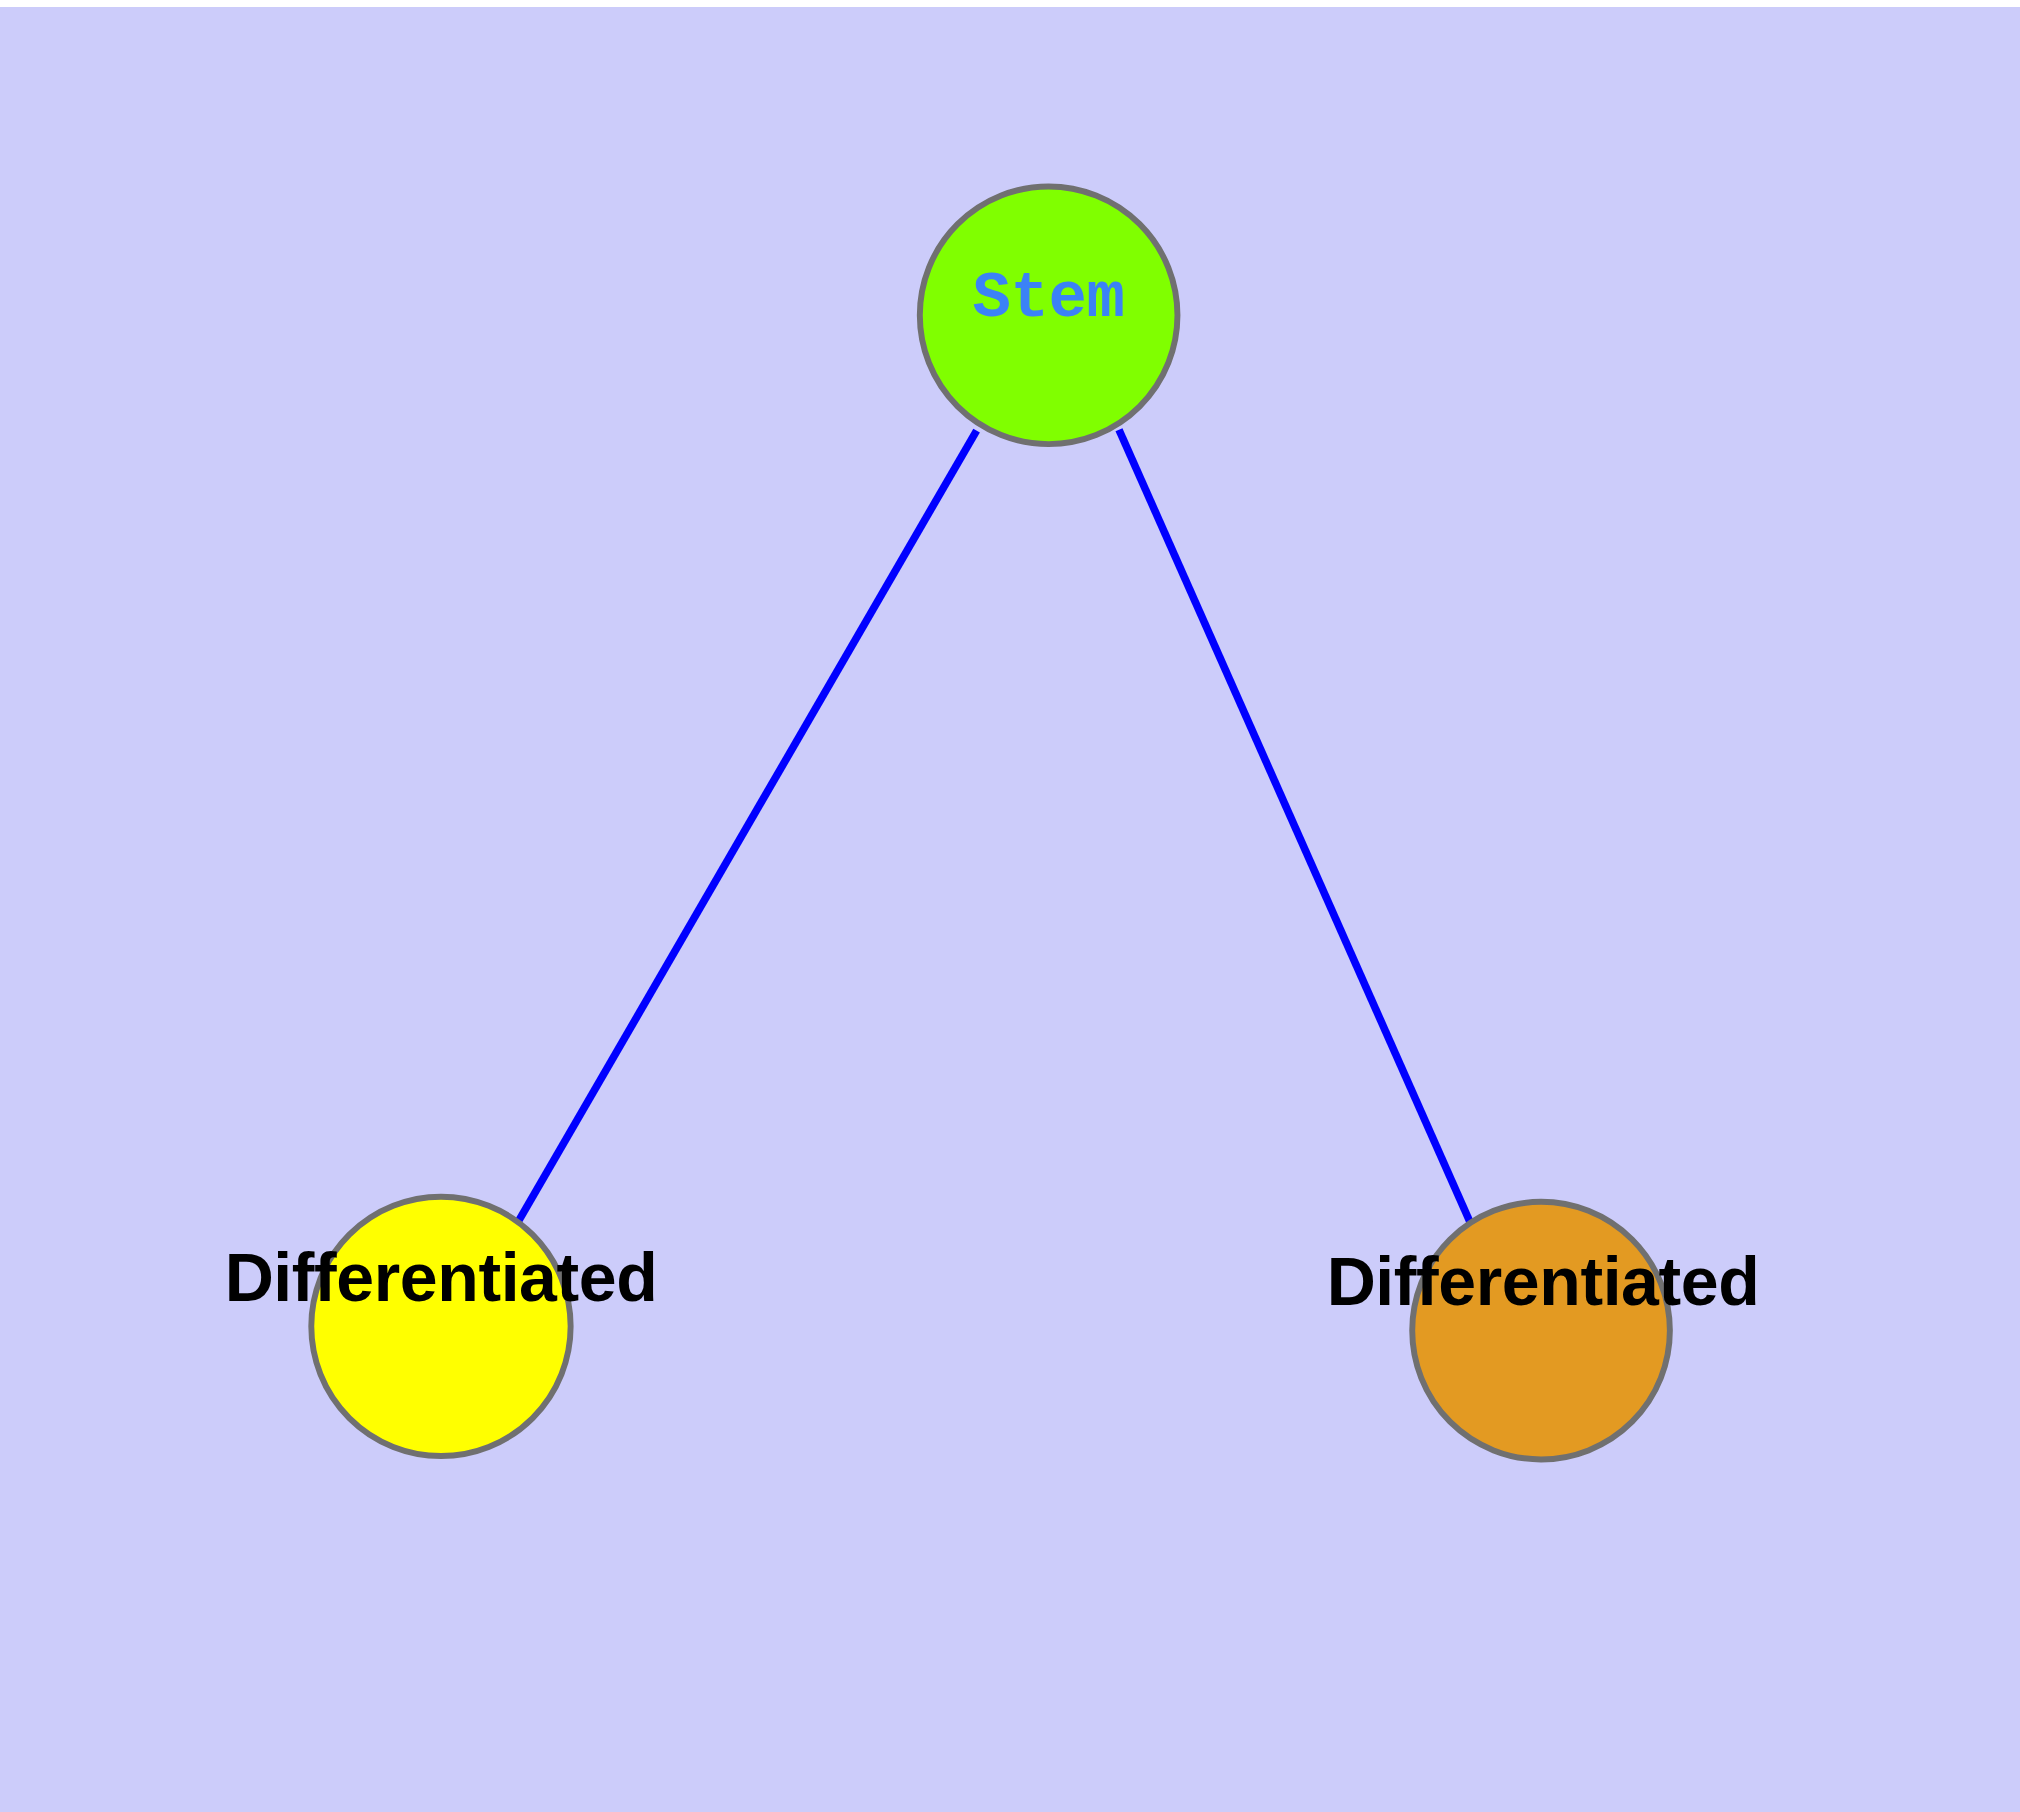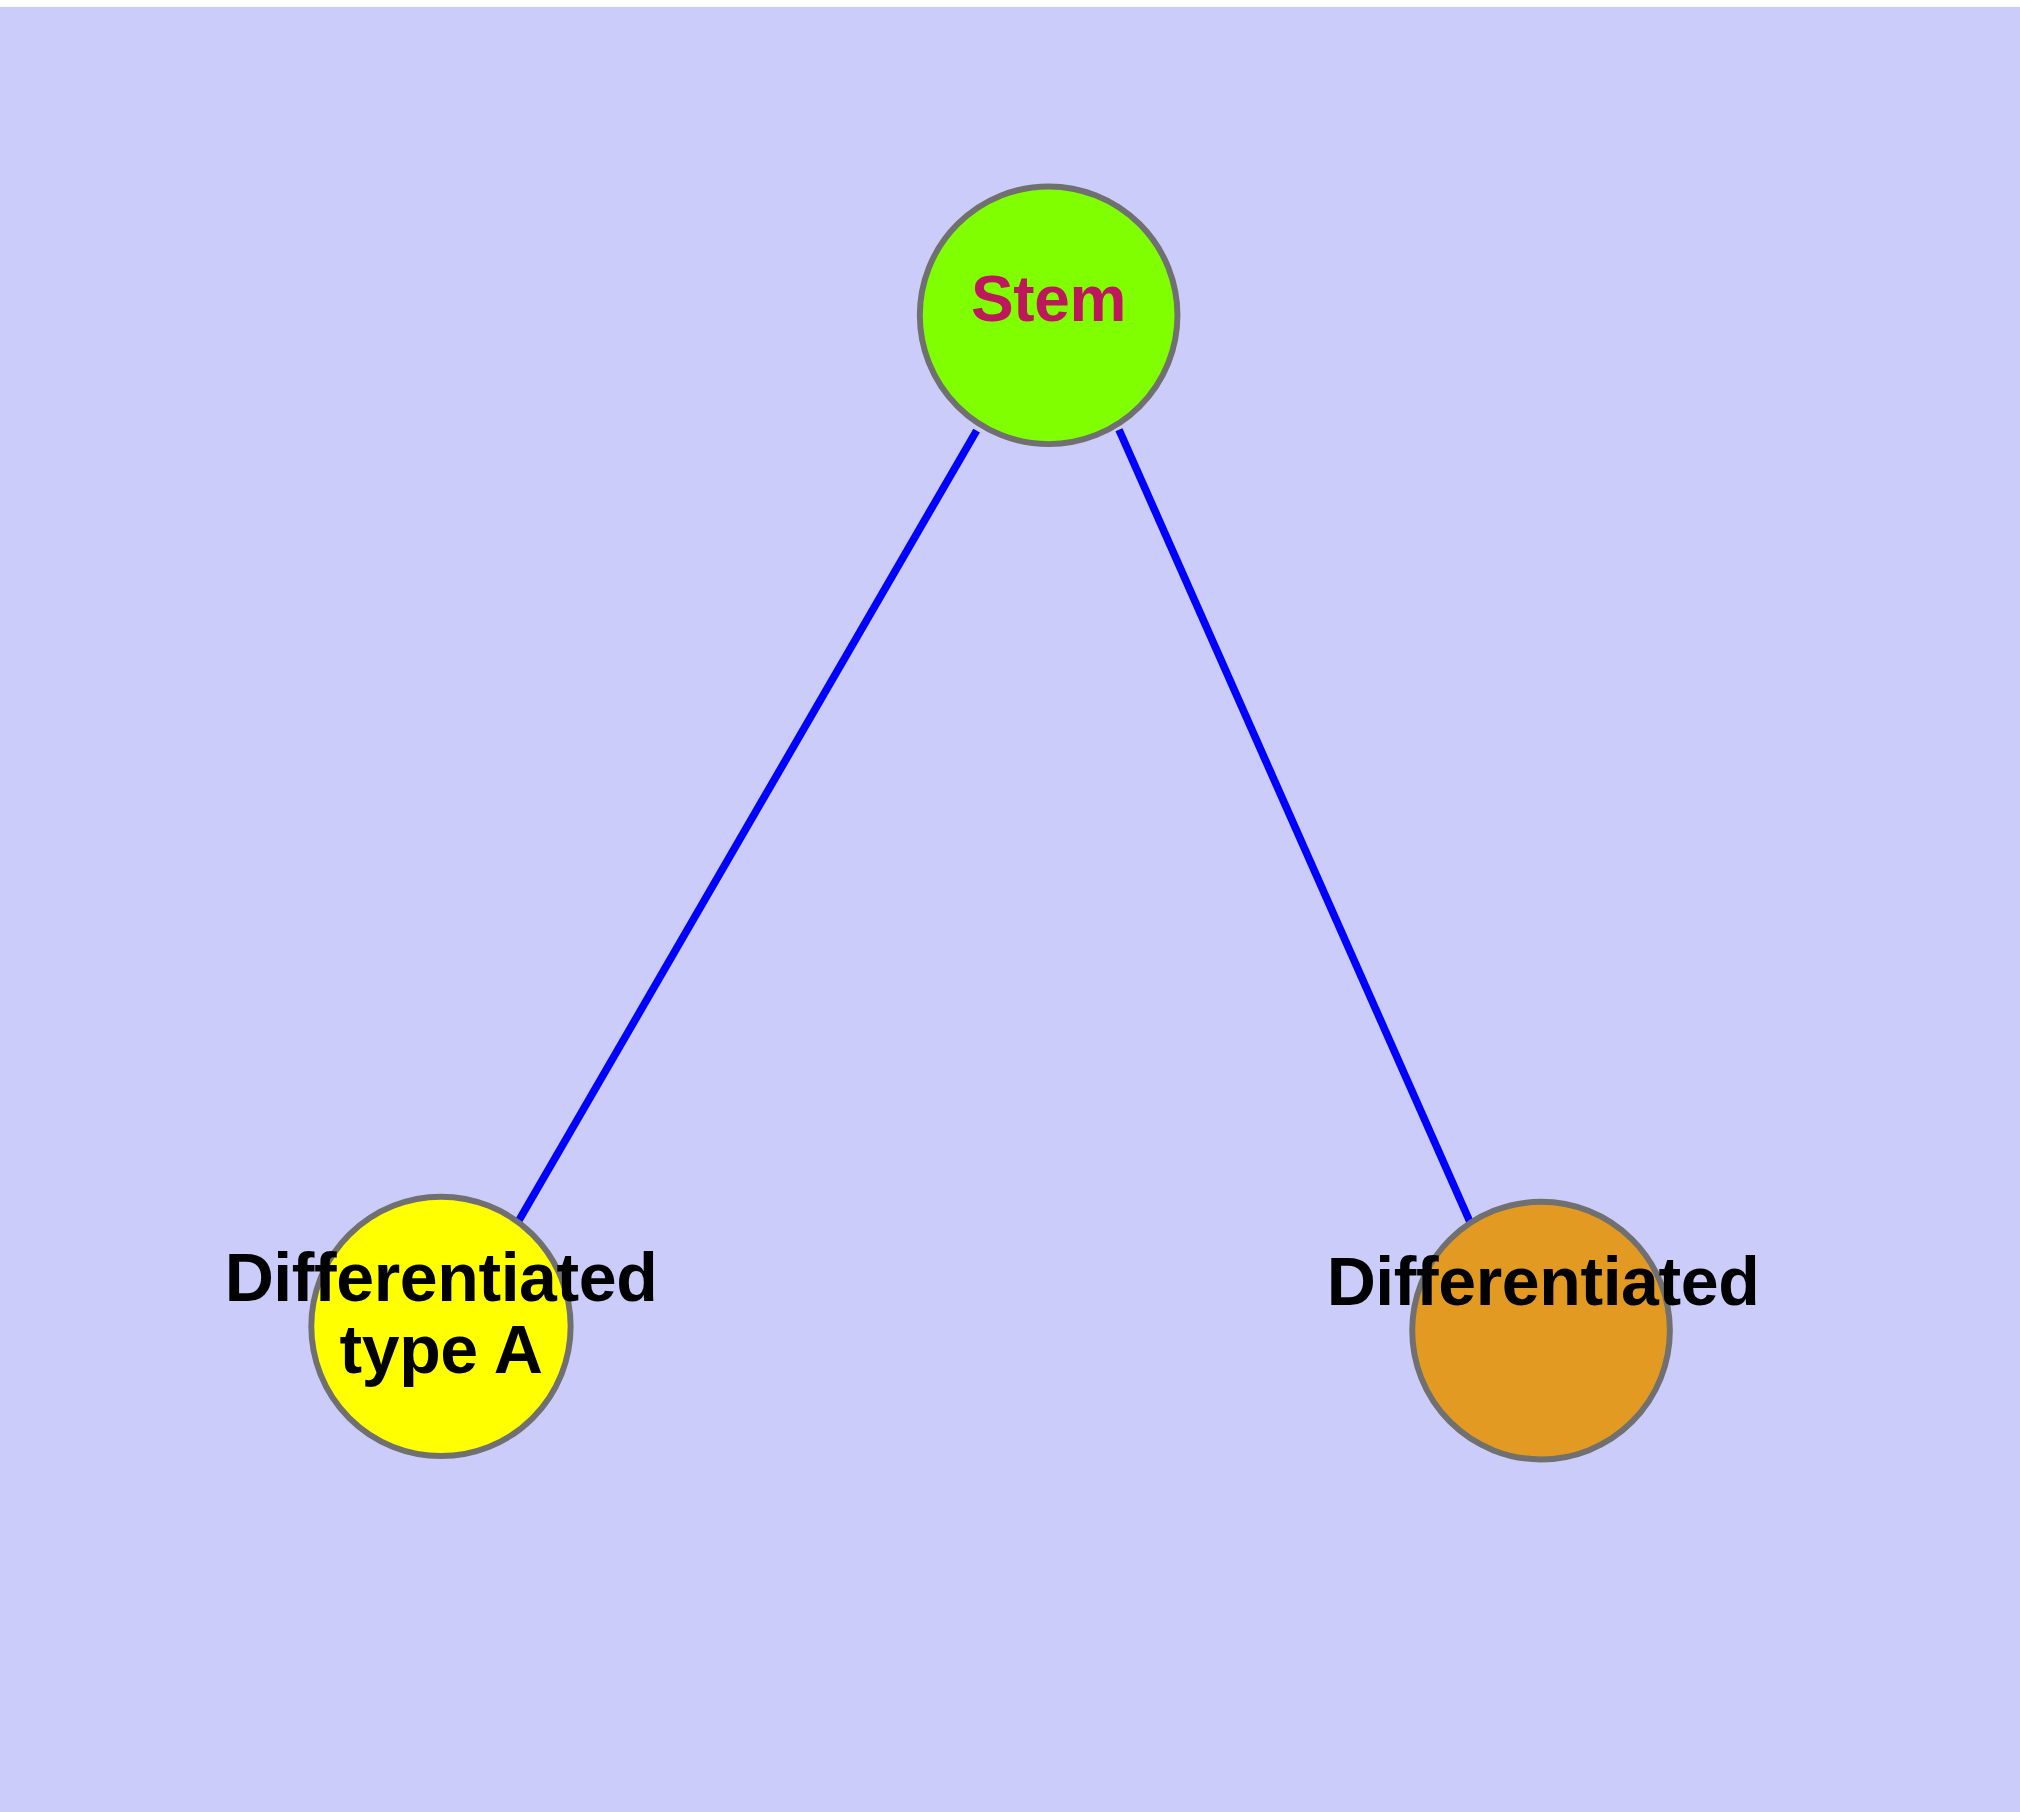--- a/index.html
+++ b/index.html
@@ -76,20 +76,20 @@
 
     <g>
       <circle cx="1237" cy="372" r="152" fill="#80ff00" stroke="#707070" stroke-width="7"></circle>
 
       <circle cx="520" cy="1565" r="153" fill="#ffff00" stroke="#707070" stroke-width="7"></circle>
 
       <circle cx="1818" cy="1570" r="152" fill="#e39a22" stroke="#707070" stroke-width="7"></circle>
     </g>
   </svg>
 
-  <div class="node-label" id="label-stem" style="color: #be185d;">Stem</div>
+  <div class="node-label" id="label-stem" style="color: #3b82f6; font-family: Liberation Mono, monospace;">Stem</div>
 
-  <div class="node-label" id="label-a" style="color: rgb(0, 0, 0);"><span>Differentiated</span><br><span>type A</span></div>
+  <div class="node-label" id="label-a" style="color: rgb(0, 0, 0);"><span>Differentiated</span><br></div>
 
   <div class="node-label" id="label-b" style="color: rgb(0, 0, 0);"><span>Differentiated</span><br></div>
 
 </div>
 
 
 </body></html>

